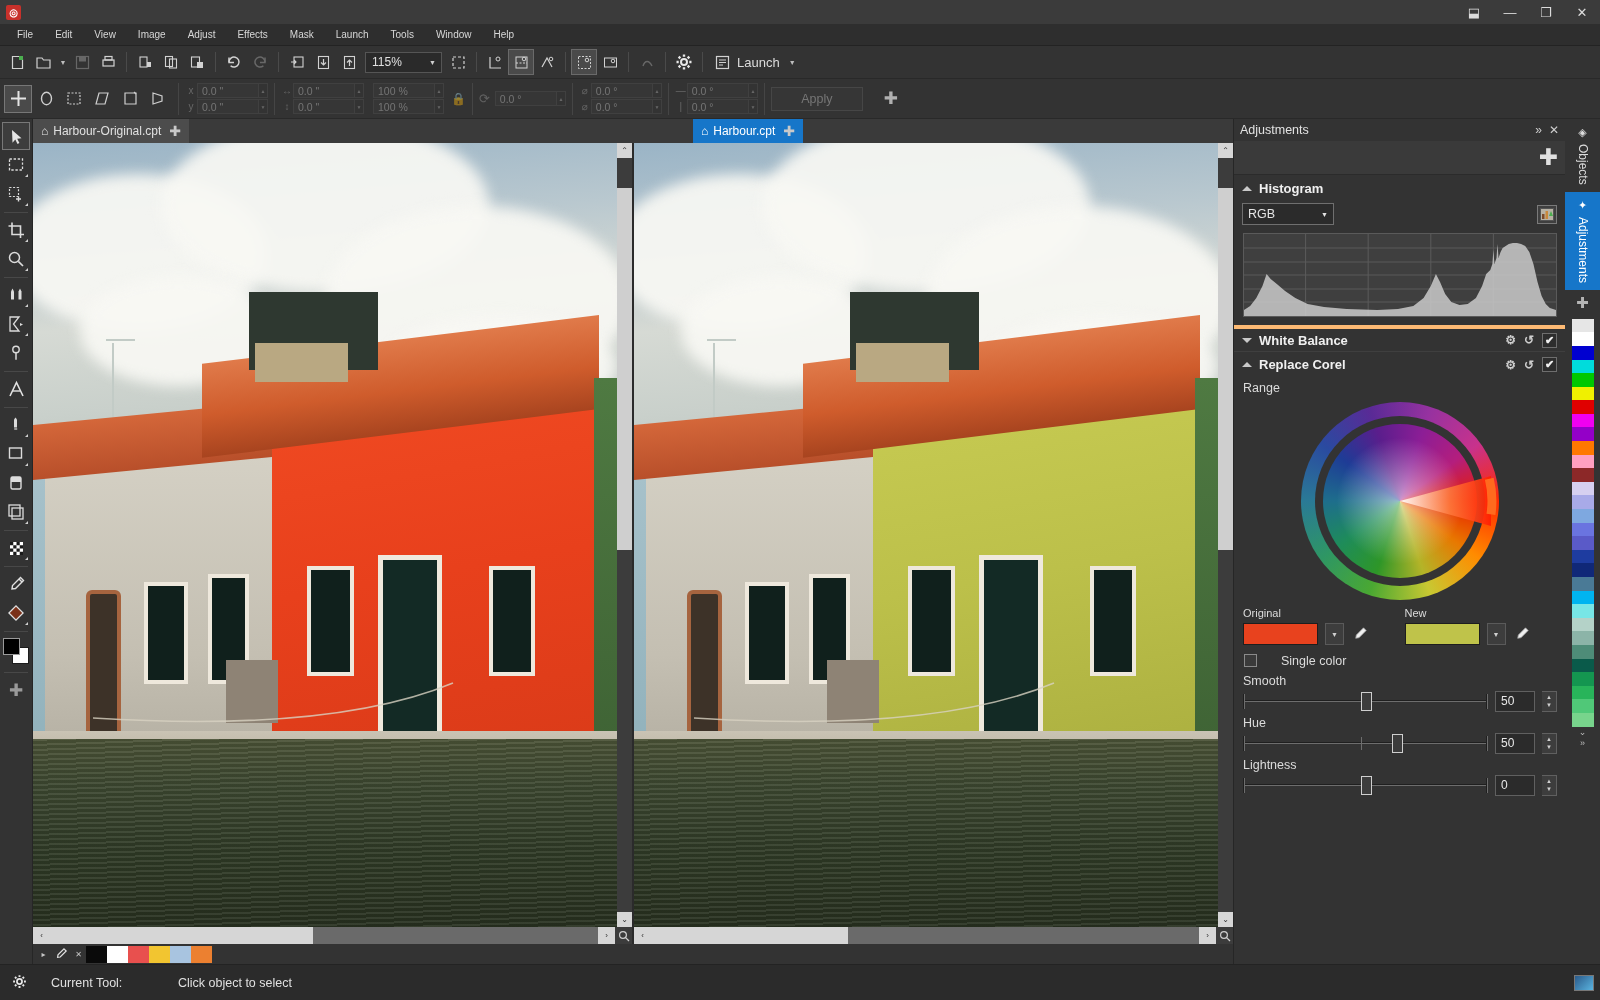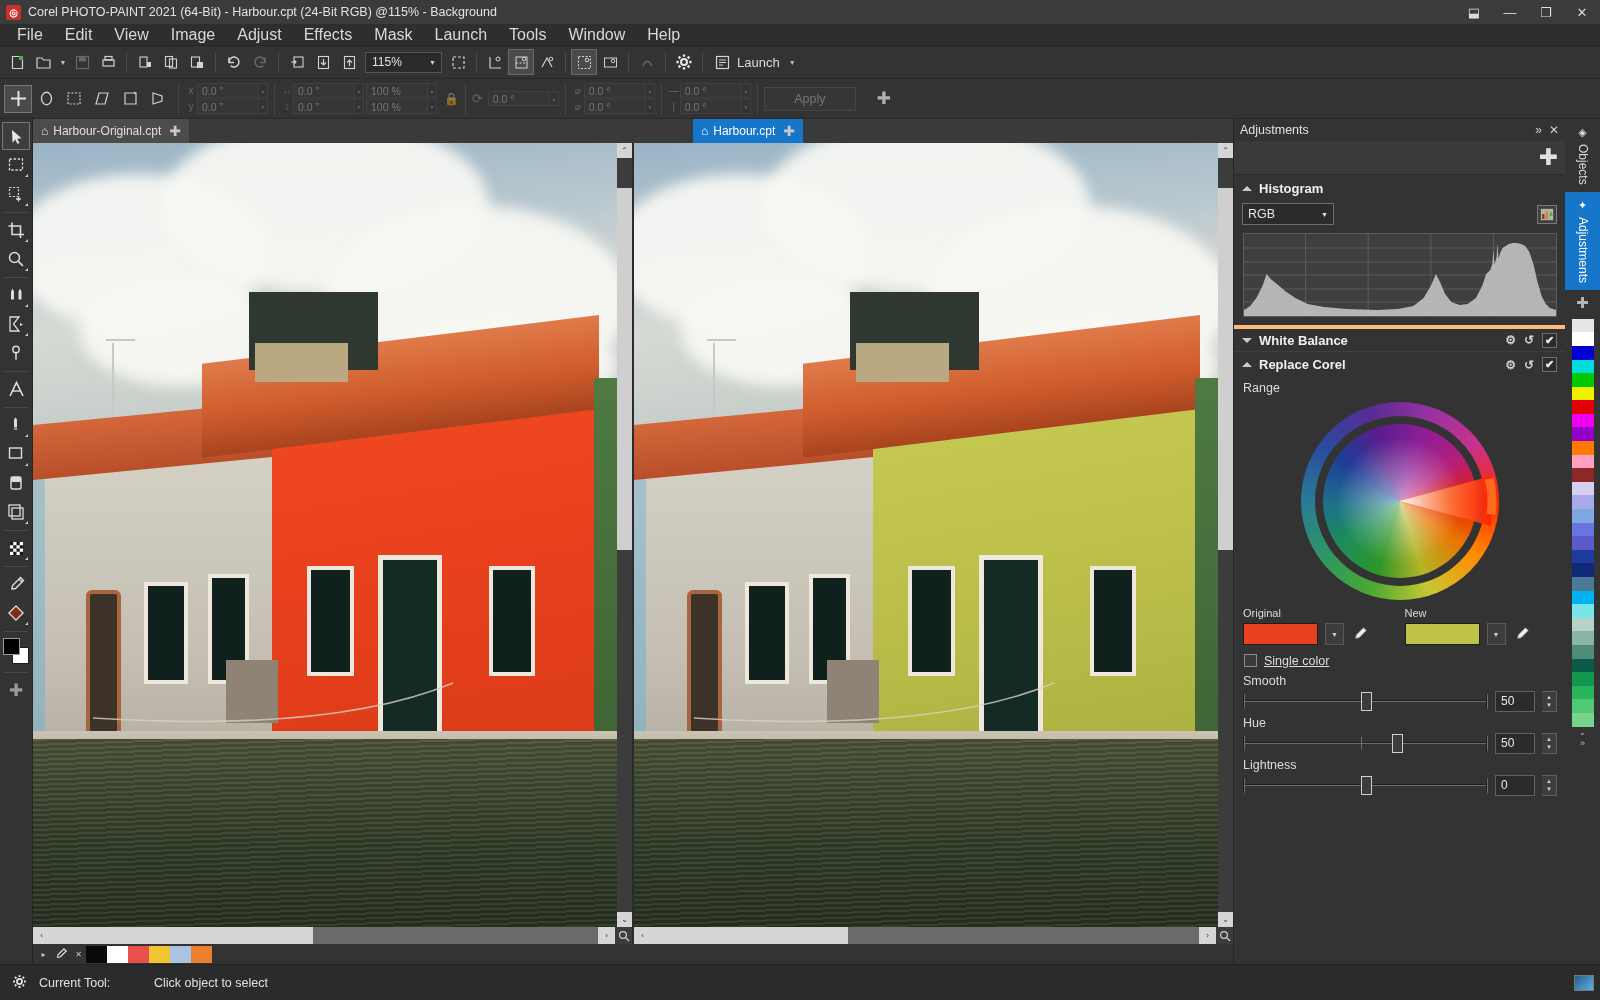--- a/index.html
+++ b/index.html
@@ -23,21 +23,21 @@
     font-size:10px;color:#fff;font-weight:bold;
   }
   .titletext { font-size:12.5px; color:#e3e3e3; white-space:nowrap; }
   .wincontrols { position:absolute; right:0; top:0; height:24px; display:flex; }
   .wc { width:36px; height:24px; display:flex; align-items:center; justify-content:center;
         color:#dcdcdc; font-size:13px; }
 
   
   .menubar { height:22px; background:#2e2e2e; display:flex; align-items:center;
              padding-left:6px; flex:0 0 22px; border-bottom:1px solid #232323; }
-  .menuitem { padding:2px 11px; font-size:16px; color:#d8d8d8; }
+  .menuitem { padding:2px 11px; font-size:10px; color:#d8d8d8; }
 
   
   .toolbar { height:33px; background:#333333; display:flex; align-items:center;
              padding-left:4px; flex:0 0 33px; border-bottom:1px solid #292929; }
   .tb-btn { width:26px; height:26px; display:flex; align-items:center; justify-content:center;
             color:#d2d2d2; position:relative; }
   .tb-btn.active { background:#4a4a4a; border:1px solid #6a6a6a; }
   .tb-btn.dim { opacity:0.33; }
   .tb-sep { width:1px; height:20px; background:#4a4a4a; margin:0 5px; }
   .tb-caret { font-size:7px; margin-left:1px; color:#bdbdbd; }
@@ -167,21 +167,21 @@
 
   .colorrow { display:flex; padding:2px 8px 0 9px; gap:9px; }
   .colorcol { flex:1 1 0; }
   .colorcol .lbl { font-size:11px; color:#dcdcdc; margin-bottom:4px; }
   .swatchgrp { display:flex; align-items:center; gap:7px; }
   .swbox { width:75px;height:22px;border:1px solid #1e1e1e; }
   .swarr { width:19px;height:22px;background:#3d3d3d;border:1px solid #5a5a5a;
      display:flex;align-items:center;justify-content:center;font-size:7px;color:#d0d0d0; }
   .dropper { width:18px;height:20px;display:flex;align-items:center;justify-content:center;
      color:#e6e6e6;font-size:14px; }
-  .singlerow { display:flex; align-items:flex-start; gap:7px; padding:9px 0 2px 10px;text-decoration:underline; }
+  .singlerow { display:flex; align-items:flex-start; gap:24px; padding:9px 0 2px 10px; }
   .sqchk { width:13px;height:13px;border:1px solid #8a8a8a; background:#3a3a3a; }
 
   .sliderblock { padding:4px 8px 0 9px; }
   .sliderblock .slbl { font-size:12.5px; color:#dcdcdc; margin-bottom:2px; }
   .slrow { display:flex; align-items:center; gap:7px; }
   .sltrack { position:relative; flex:1 1 auto; height:22px; }
   .sltrack .line { position:absolute; top:10px; left:0; right:0; height:2px; background:#1f1f1f;
                    border-bottom:1px solid #6d6d6d; }
   .sltrack .end { position:absolute; top:4px; width:2px; height:15px; background:#1f1f1f;
                   border-right:1px solid #6d6d6d; }
@@ -206,35 +206,34 @@
 
   
   .palbar { height:20px; background:#333; display:flex; align-items:center; flex:0 0 20px;
             padding-left:3px; gap:0; }
   .palbar .nb { width:15px;height:17px;display:flex;align-items:center;justify-content:center;
                 color:#c6c6c6;font-size:8px; }
   .palbar .pb-sw { width:21px;height:17px; }
   .palbar .dropper2 { width:20px;height:17px;display:flex;align-items:center;
                       justify-content:center;color:#e2e2e2;font-size:12px; }
   .statusbar { height:36px; background:#2b2b2b; display:flex; align-items:center;
-     flex:0 0 36px; padding-left:11px; gap:0; border-top:1px solid #232323; position:relative; }
+     flex:0 0 36px; padding-left:11px; gap:12px; border-top:1px solid #232323; position:relative; }
   .st-gear { font-size:15px; color:#e0e0e0; margin-right:11px; }
   .st-lbl { font-size:12.5px; color:#e0e0e0; width:115px; }
   .st-val { font-size:12.5px; color:#e0e0e0; }
   .st-right { position:absolute; right:6px; display:flex; align-items:center; gap:6px; }
   .st-swatch { width:20px;height:16px;border:1px solid #777; }
 </style>
 </head>
 <body>
 
 <div class="app">
 
   <div class="titlebar">
     <div class="app-icon">◎</div>
-    <div class="titletext">Corel PHOTO-PAINT 2021 (64-Bit) - Harbour.cpt (24-Bit RGB) @115% - Background</div>
     <div class="wincontrols">
       <div class="wc">⬓</div>
       <div class="wc">—</div>
       <div class="wc">❐</div>
       <div class="wc close">✕</div>
     </div>
   </div>
 
   <div class="menubar">
     <div class="menuitem">File</div>
@@ -453,21 +452,21 @@
           <span class="numfield">0.0 "</span>
           <span class="numspin">▲</span>
           </div>
         <div class="numrow">
             <span class="numlbl">↕</span>
           <span class="numfield">0.0 "</span>
           <span class="numspin">▼</span>
           </div>
       </div>
     </div>
-    <div class="numgrp" style="margin-left:2px">
+    <div class="numgrp" style="margin-left:9px">
       <div class="numstack">
         <div class="numrow">
             <span class="numfield pct">100 %</span>
           <span class="numspin">▲</span>
           </div>
         <div class="numrow">
             <span class="numfield pct">100 %</span>
           <span class="numspin">▼</span>
           </div>
       </div>

